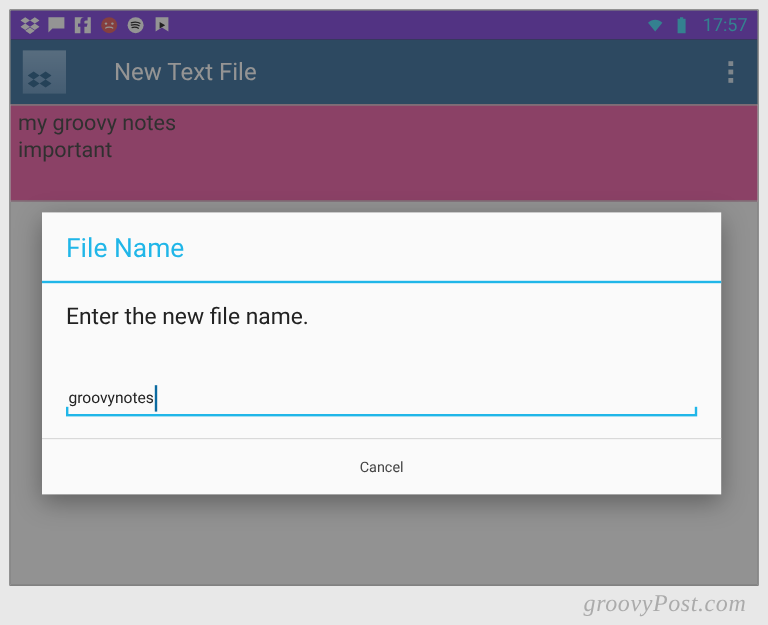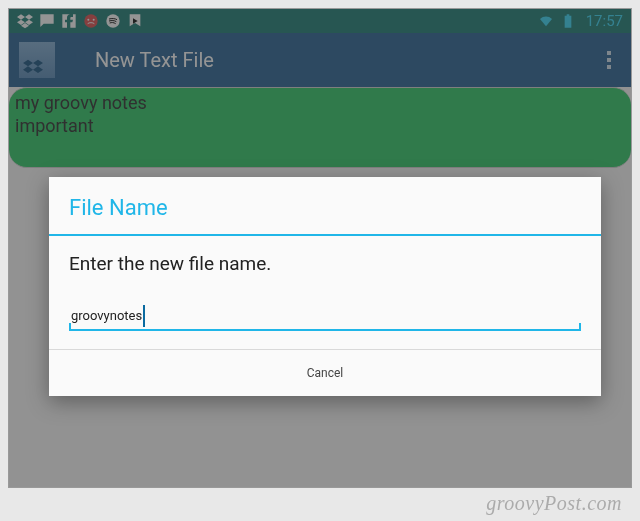--- a/index.html
+++ b/index.html
@@ -15,21 +15,21 @@
       position: absolute;
       left: 8px;
       top: 8px;
       width: 624px;
       height: 480px;
       background: #000;
       border: 1px solid #999;
     }
     .statusbar {
       height: 24px;
-      background: #0f766e;
+      background: #6d28d9;
       color: #fff;
       display: flex;
       align-items: center;
       padding: 0 8px;
       font-size: 13px;
     }
     .status-left { display: flex; gap: 6px; align-items: center; }
     .status-right { margin-left: auto; display: flex; gap: 6px; align-items: center; }
     .status-icon { width: 16px; height: 16px; fill: #fff; }
     .status-icon.cyan { fill: #2cd4f5; }
@@ -52,50 +52,49 @@
     .ab-icon svg { width:20px;height:20px;position:absolute;bottom:0;left:4px; }
     .ab-title { font-size: 20px; font-weight: 400; flex:1;margin-left:28px; }
     .ab-overflow { width: 24px; display:flex;flex-direction:column;gap:3px;align-items:center;justify-content:center;}
     .ab-overflow span { width:4px;height:4px;background:#cfe0ee;border-radius:0; }
     .content {
       background: #fafafa;
       height: calc(100% - 78px);
       position: relative;
     }
     .notes-area {
-      background:#22c55e;
+      background:#ec4899;
       border-bottom:1px solid #d0d0d0;
       border-top:1px solid #d0d0d0;
       padding: 4px 6px 30px 6px;
       font-size: 18px;
       line-height: 1.25;
       color:#222;
       white-space: pre-line;
-      border-radius: 18px;
     }
     .scrim {
       position:absolute; inset:0;
       background: rgba(60,60,60,0.55);
     }
     .dialog {
       position:absolute;
-      left: 40px; right: 30px;
+      left: 26px; right: 30px;
       top: 168px;
       background:#fafafa;
       box-shadow: 0 6px 20px rgba(0,0,0,0.35);
     }
     .dlg-title {
       color:#20b6e8;
       font-size:22px;
       padding: 18px 20px 14px 20px;
       border-bottom: 2px solid #20b6e8;
       font-weight:400;
     }
     .dlg-body { padding: 16px 20px 18px 20px; }
-    .dlg-msg { font-size:19px; color:#222; margin-bottom: 28px; }
+    .dlg-msg { font-size:19px; color:#222; margin-bottom: 44px; }
     .dlg-input-wrap {
       border-bottom: 2px solid #20b6e8;
       position:relative;
       padding: 2px 2px;
     }
     .dlg-input-wrap::before, .dlg-input-wrap::after {
       content:""; position:absolute; bottom:0; width:2px; height:6px; background:#20b6e8;
     }
     .dlg-input-wrap::before{left:0;}
     .dlg-input-wrap::after{right:0;}

